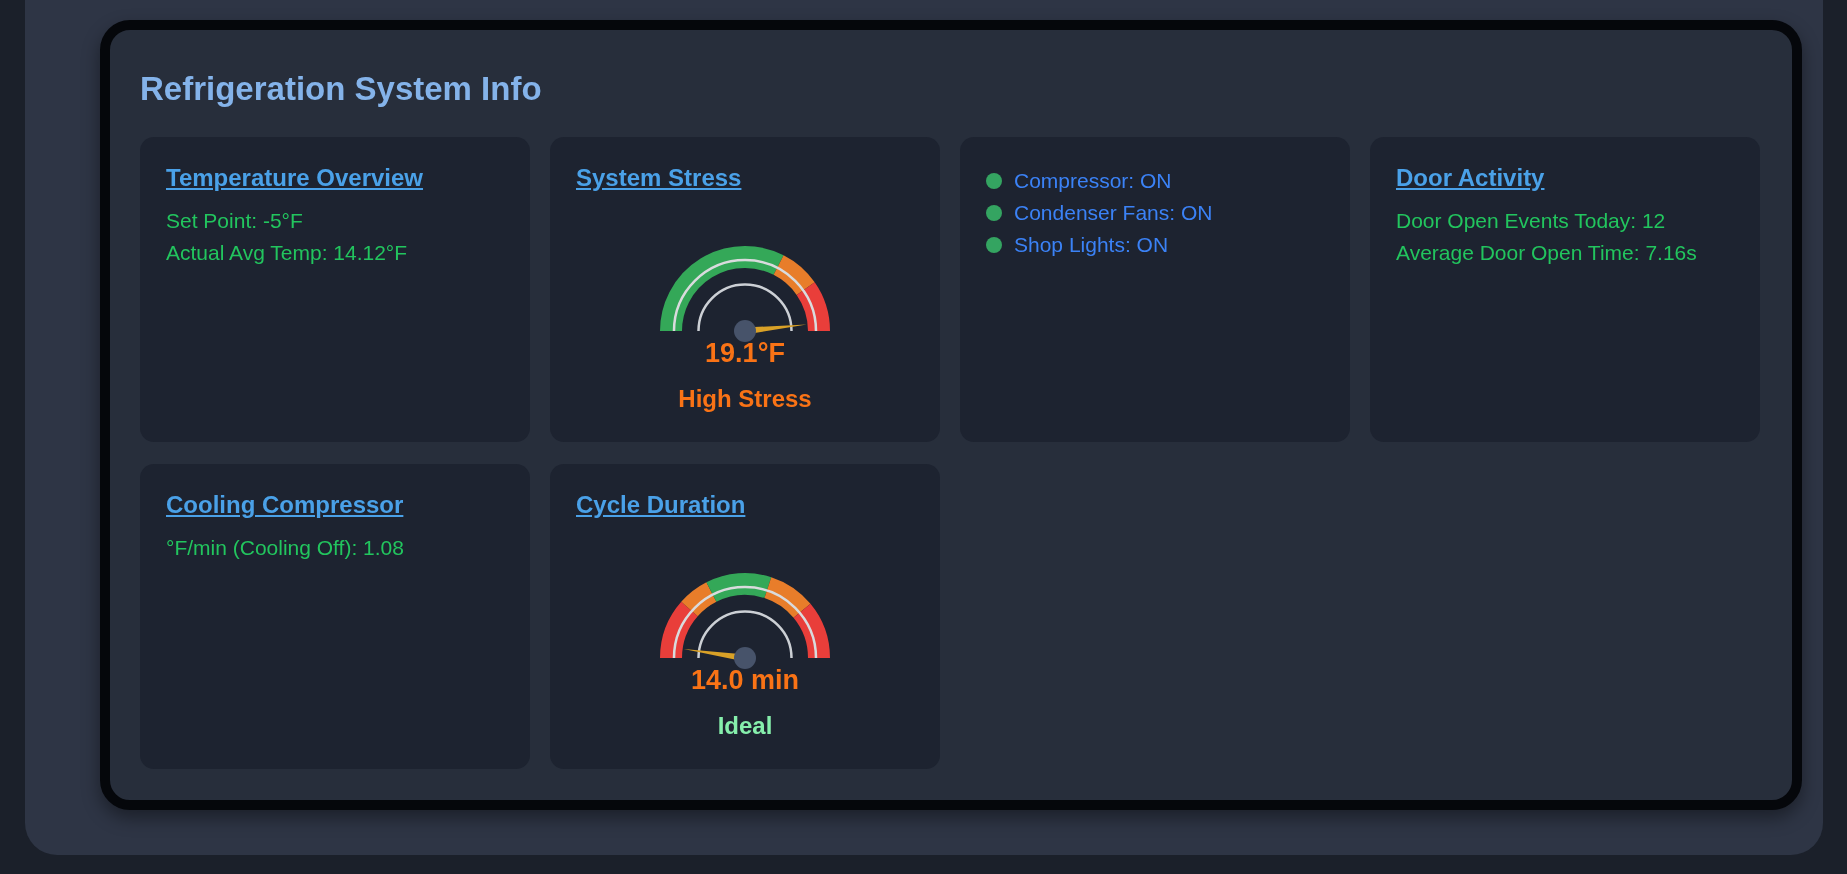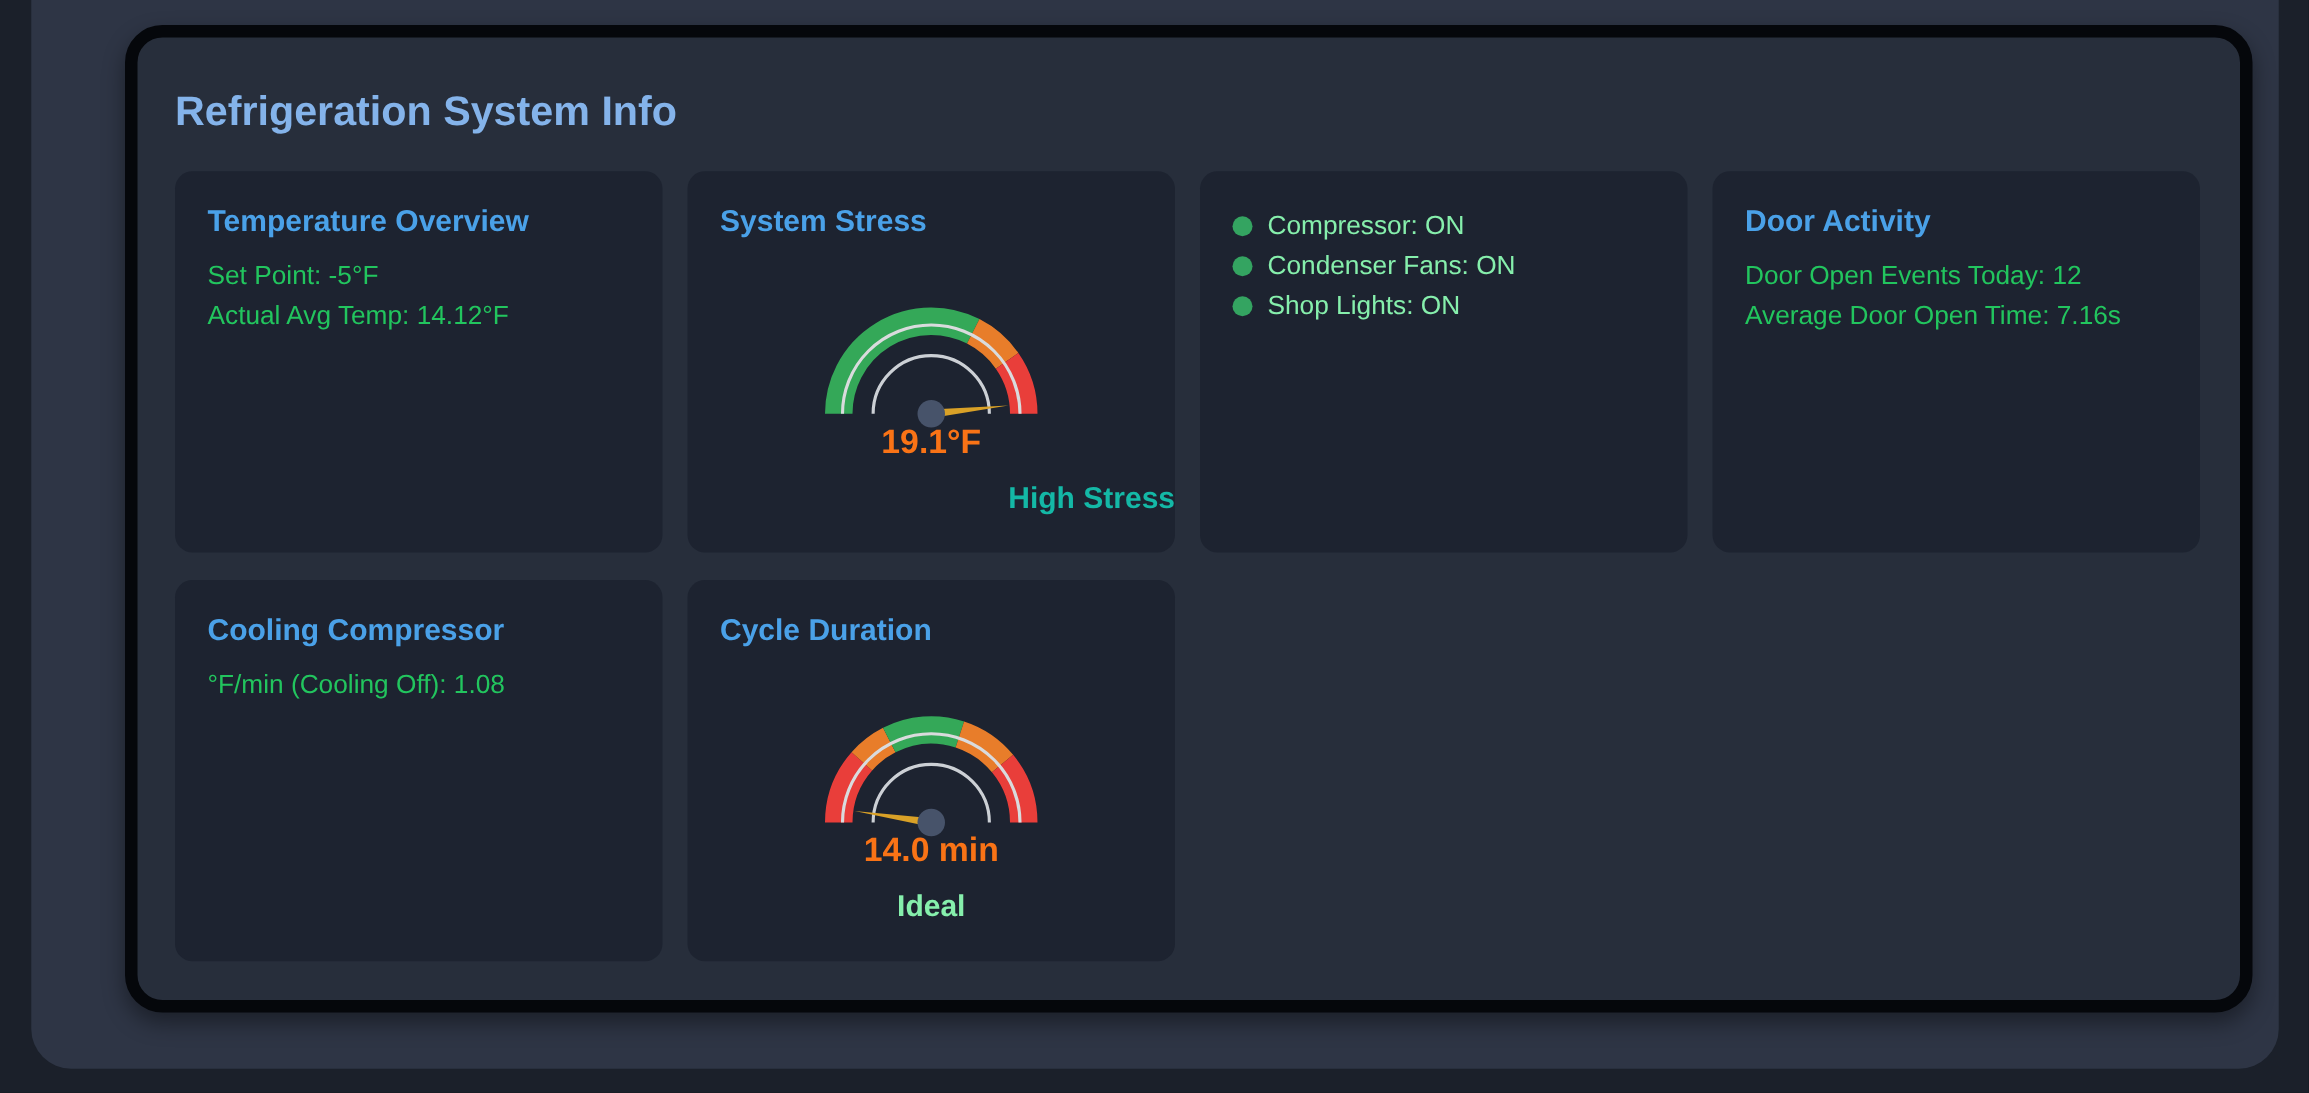--- a/index.html
+++ b/index.html
@@ -55,31 +55,32 @@
     border-radius: 14px;
     padding: 28px 26px 0 26px;
   }
 
   .card-title {
     font-size: 24px;
     font-weight: bold;
     color: #4aa1e8;
     line-height: 26px;
     margin-bottom: 14px;
+    text-decoration: underline;
   }
 
   .metric-line {
     font-size: 21px;
     color: #22c55e;
     line-height: 32px;
   }
 
   .status-row {
     font-size: 21px;
-    color: #86efac;
+    color: #3b82f6;
     line-height: 32px;
     display: flex;
     align-items: center;
   }
 
   .status-dot {
     display: inline-block;
     width: 16px; height: 16px;
     border-radius: 50%;
     margin-right: 12px;
@@ -136,21 +137,21 @@
           <svg class="gauge-svg" width="240" height="140" viewBox="0 0 240 140">
               <path d="M 46.00 112.00 A 74 74 0 0 1 153.60 46.07" stroke="#34a858" stroke-width="22" fill="none"></path>
               <path d="M 153.60 46.07 A 74 74 0 0 1 180.68 69.64" stroke="#e87d2a" stroke-width="22" fill="none"></path>
               <path d="M 180.68 69.64 A 74 74 0 0 1 194.00 112.00" stroke="#e93e3a" stroke-width="22" fill="none"></path>
               <path d="M 49.00 112.00 A 71 71 0 0 1 191.00 112.00" stroke="#d9dbdd" stroke-width="2.5" fill="none"></path>
               <path d="M 73.50 112.00 A 46.5 46.5 0 0 1 166.50 112.00" stroke="#ccd0d5" stroke-width="2.5" fill="none"></path>
               <polygon points="120.37,115.48 119.63,108.52 181.65,105.39" fill="#d9a127"></polygon>
               <circle cx="120" cy="112" r="11" fill="#47536a"></circle>
             </svg>
           <div class="gauge-value">19.1°F</div>
-          <div class="gauge-status" style="color: #14b8a6; text-align: right;">High Stress</div>
+          <div class="gauge-status" style="color: #f97316;">High Stress</div>
         </div>
 
         <div class="card">
           <div class="status-row">
             <span class="status-dot" style="background-color: rgb(52, 164, 97);"></span>
             <span>Compressor: ON</span>
           </div>
           <div class="status-row">
             <span class="status-dot" style="background-color: rgb(52, 164, 97);"></span>
             <span>Condenser Fans: ON</span>

